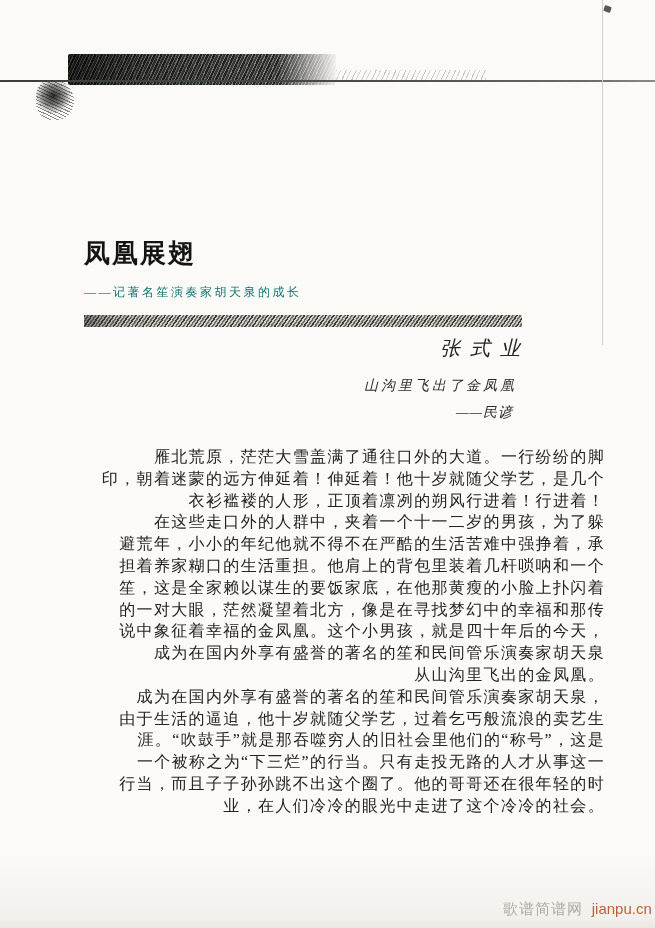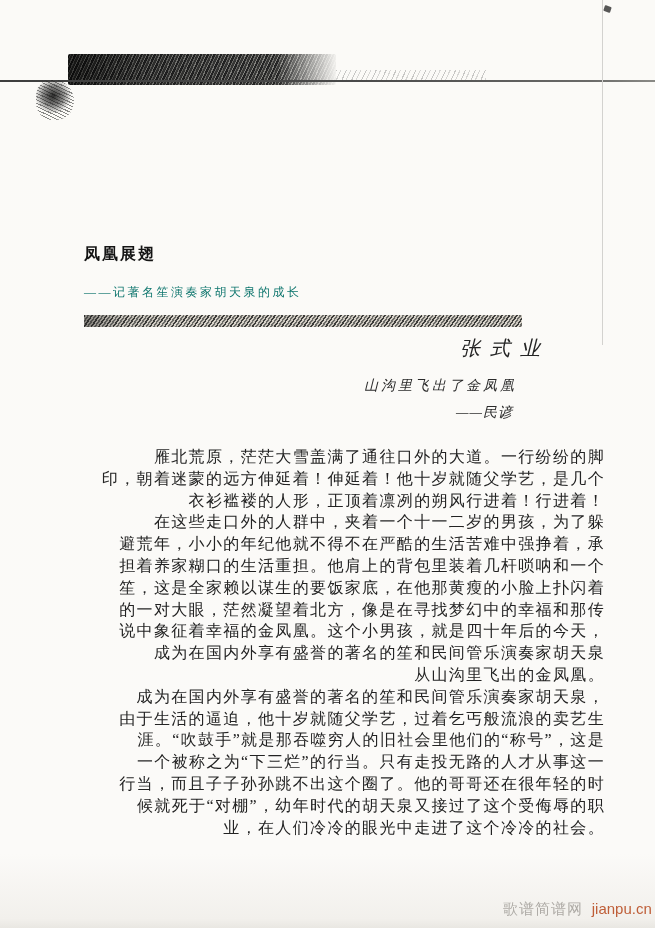--- a/index.html
+++ b/index.html
@@ -37,36 +37,36 @@
   .right-vline{
     position:absolute;left:602px;top:0;width:1px;height:345px;background:#d3d2cf;
   }
   .speck{
     position:absolute;left:604px;top:6px;width:7px;height:6px;background:#3a3a3a;
     transform:rotate(18deg);border-radius:1px;opacity:.85;
   }
 
   
   .title{
-    position:absolute;left:84px;top:244px;margin:0;
+    position:absolute;left:84px;top:236px;margin:0;
     font-family:"Liberation Sans","DejaVu Sans",sans-serif;
-    font-size:16px;font-weight:700;letter-spacing:2px;color:#141414;
+    font-size:26px;font-weight:700;letter-spacing:2px;color:#141414;
   }
   .subtitle{
     position:absolute;left:84px;top:284px;
     font-size:12px;letter-spacing:2.5px;color:#0f766e;
   }
   .hatch-divider{
     position:absolute;left:84px;top:315px;width:438px;height:12px;
     background:
       linear-gradient(90deg,rgba(30,30,30,.45) 0%,rgba(30,30,30,.1) 8%,rgba(30,30,30,0) 20%),
       repeating-linear-gradient(125deg,#3c3c3a 0 1.5px,#d8d3ca 1.5px 3px,#6b6b67 3px 4.5px,#c9c4bb 4.5px 6px);
   }
   .author{
-    position:absolute;left:460px;top:335px;
+    position:absolute;left:440px;top:335px;
     font-size:20px;font-style:italic;letter-spacing:10px;color:#242424;
   }
 
   
   .epigraph-text{
     position:absolute;left:364px;top:377px;
     font-size:14px;font-style:italic;letter-spacing:3px;color:#2a2a2a;
   }
   .epigraph-attr{
     position:absolute;left:456px;top:404px;
@@ -119,21 +119,20 @@
     <div class="line">笙，这是全家赖以谋生的要饭家底，在他那黄瘦的小脸上扑闪着</div>
     <div class="line">的一对大眼，茫然凝望着北方，像是在寻找梦幻中的幸福和那传</div>
     <div class="line">说中象征着幸福的金凤凰。这个小男孩，就是四十年后的今天，</div>
     <div class="line">成为在国内外享有盛誉的著名的笙和民间管乐演奏家胡天泉</div>
     <div class="line">从山沟里飞出的金凤凰。</div>
     <div class="line">　　成为在国内外享有盛誉的著名的笙和民间管乐演奏家胡天泉，</div>
     <div class="line">由于生活的逼迫，他十岁就随父学艺，过着乞丐般流浪的卖艺生</div>
     <div class="line">涯。“吹鼓手”就是那吞噬穷人的旧社会里他们的“称号”，这是</div>
     <div class="line">一个被称之为“下三烂”的行当。只有走投无路的人才从事这一</div>
     <div class="line">行当，而且子子孙孙跳不出这个圈了。他的哥哥还在很年轻的时</div>
-    <div class="line">候就死于“对棚”，幼年时代的胡天泉又接过了这个受侮辱的职</div>
     <div class="line">业，在人们冷冷的眼光中走进了这个冷冷的社会。</div>
   </div>
 
   <div class="watermark">
     <span class="wm-name">歌谱简谱网</span>
     <span class="wm-url">jianpu.cn</span>
   </div>
 
 </div>
 

